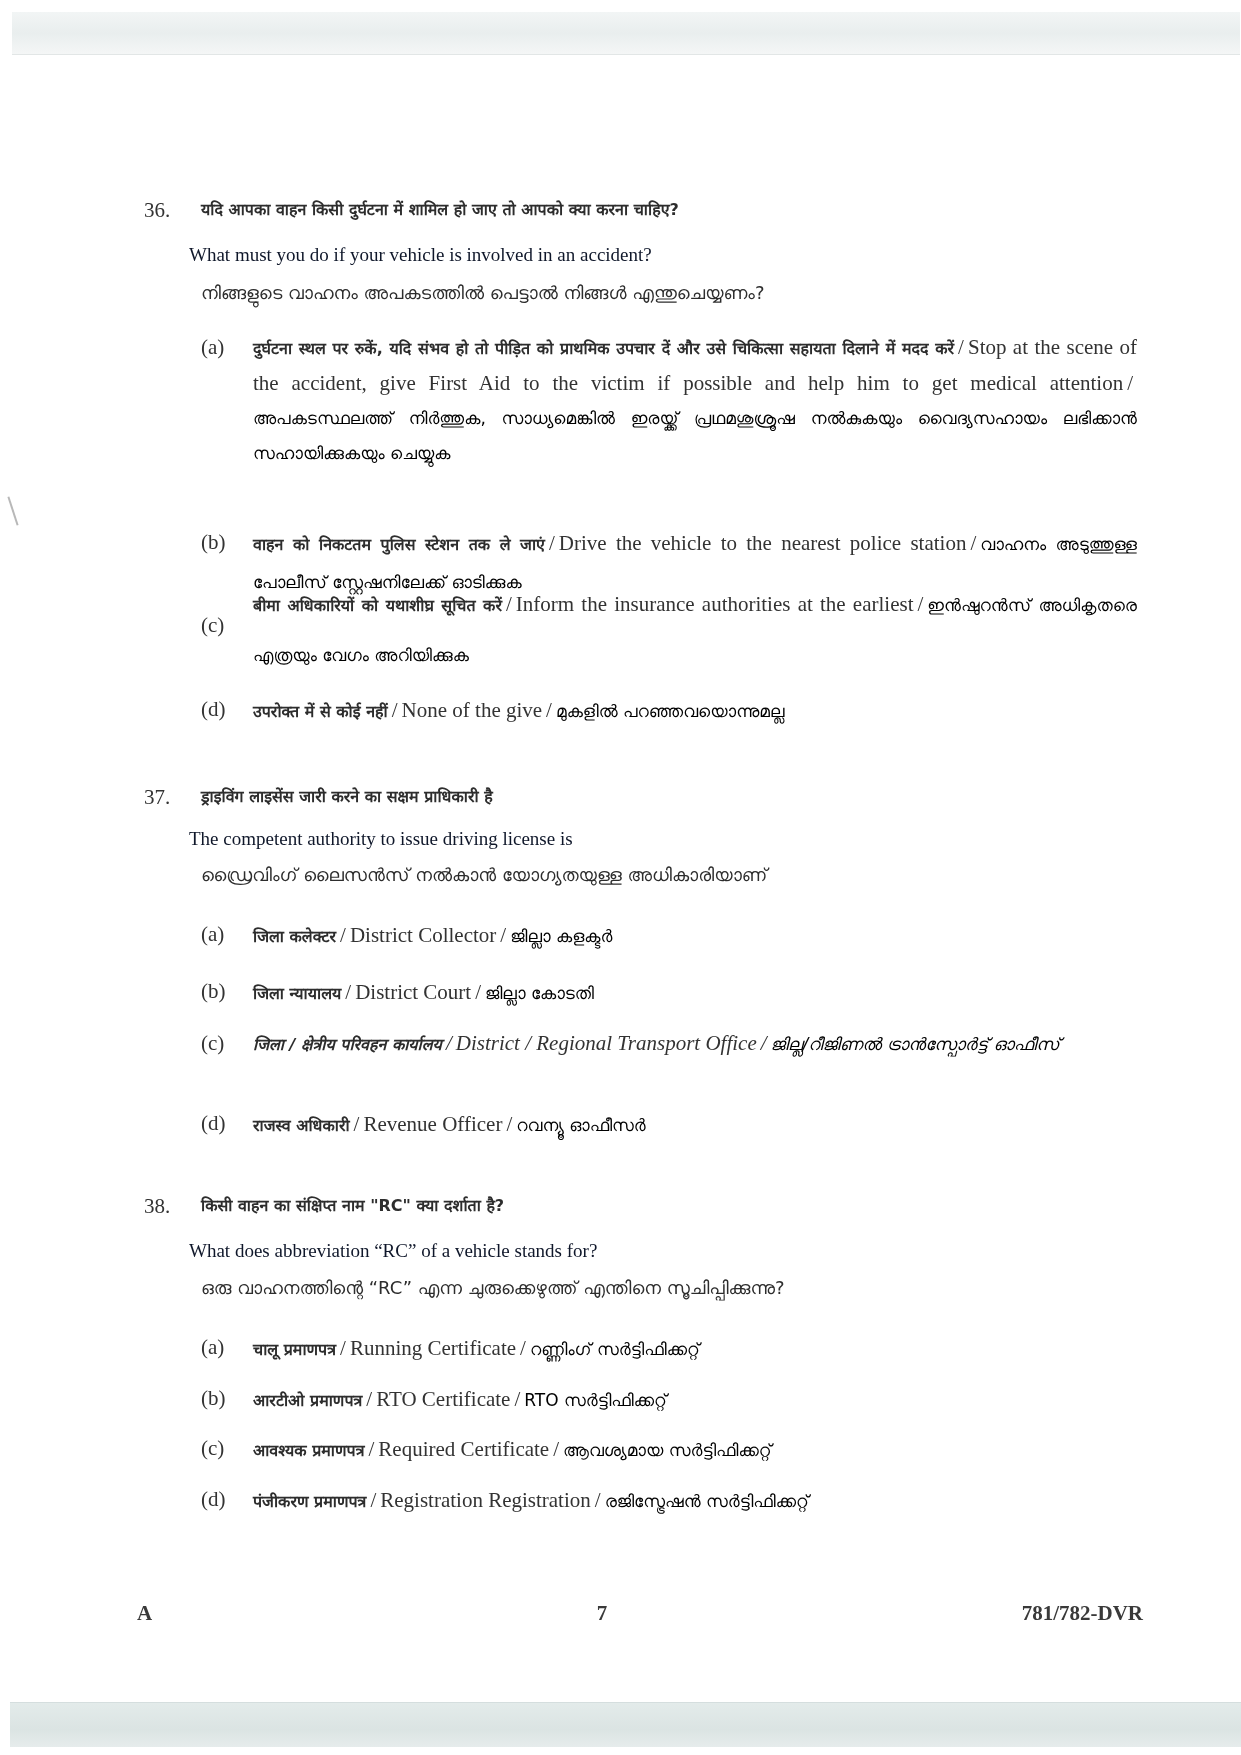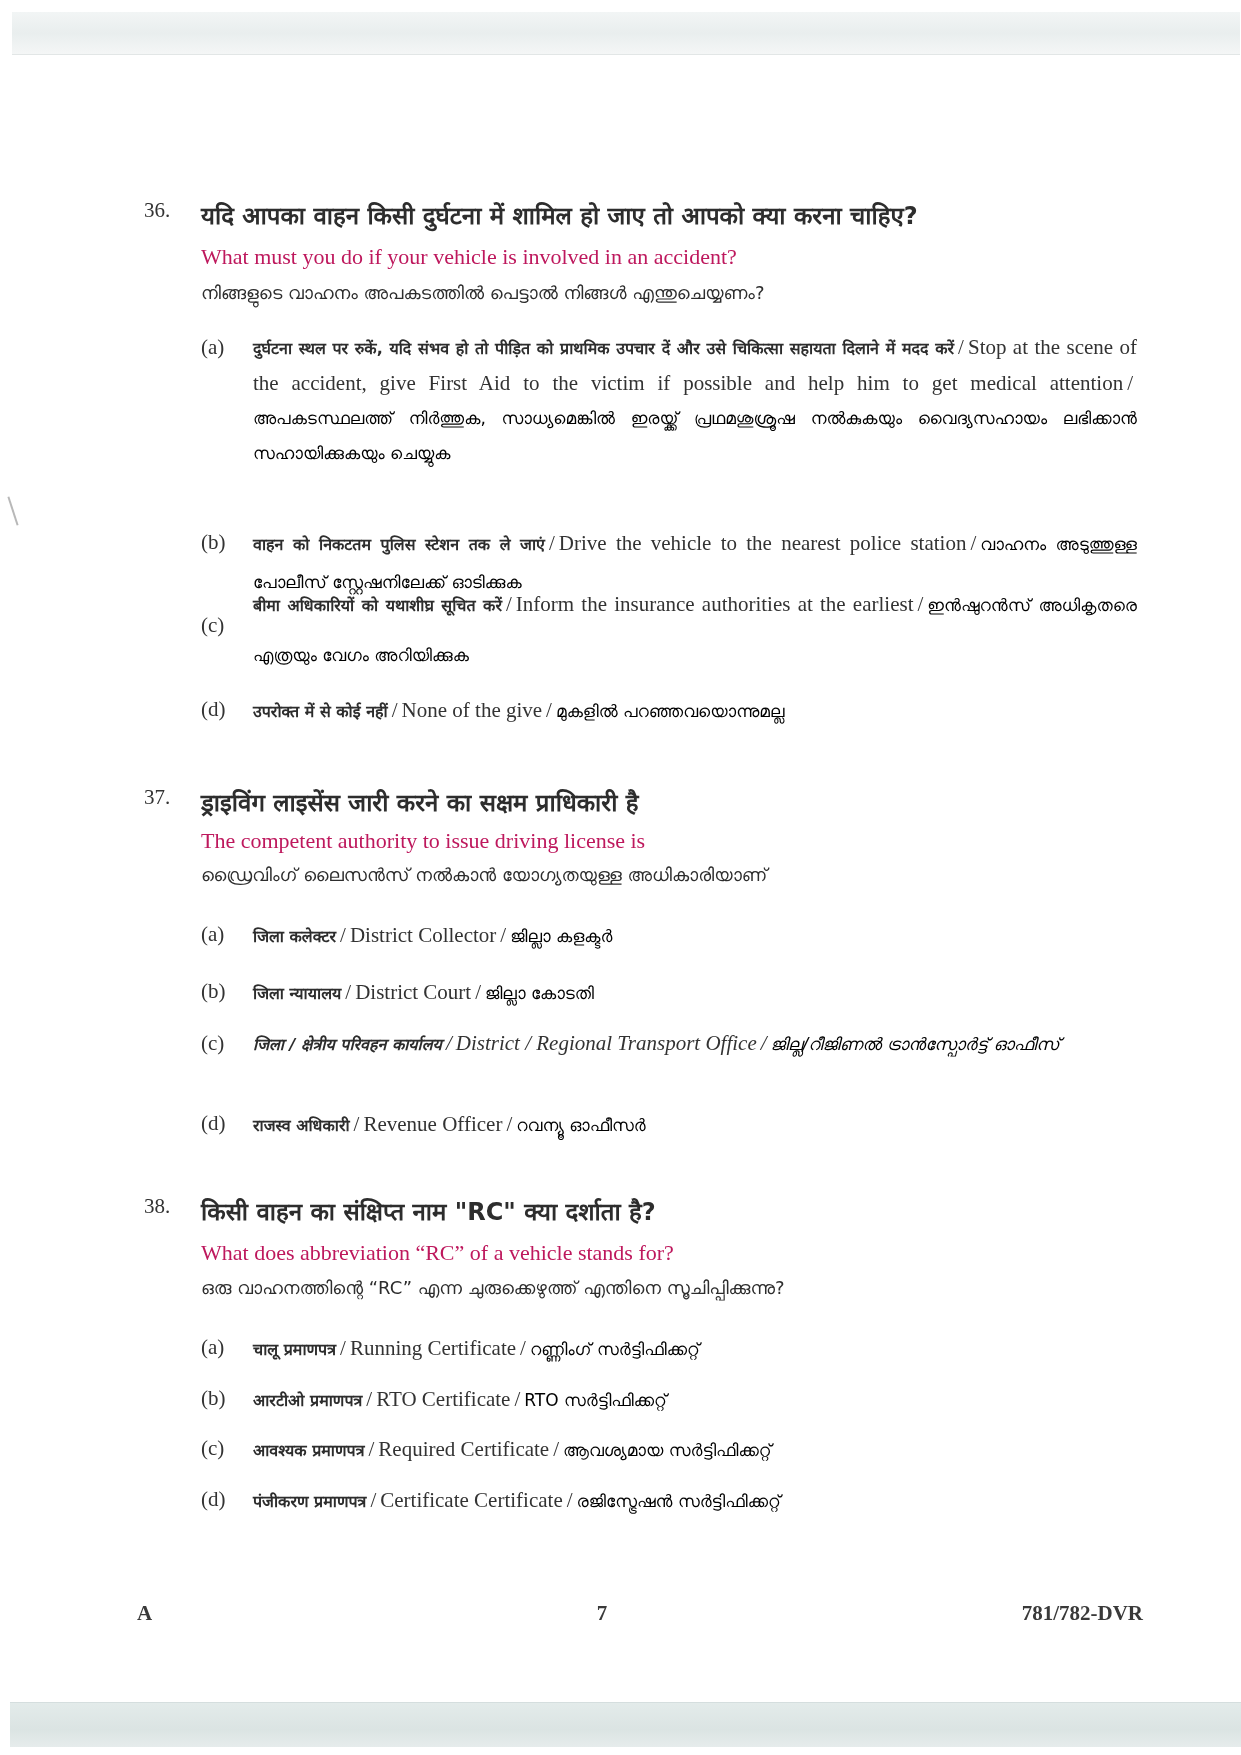--- a/index.html
+++ b/index.html
@@ -21,24 +21,24 @@
     .margin-mark {
       position: absolute; left: 12px; top: 496px; width: 2px; height: 30px;
       background: #9a9a9a; transform: rotate(-18deg); opacity: .7;
     }
     .question { position: absolute; left: 0; width: 1241px; }
     .q-num {
       position: absolute; left: 144px; font-size: 21px; color: #333;
     }
     .q-hindi {
       position: absolute; left: 201px; font-family: "DejaVu Sans", sans-serif;
-      font-size: 24px; font-weight: bold; color: #2d2d2d; white-space: nowrap;
+      font-size: 16px; font-weight: bold; color: #2d2d2d; white-space: nowrap;
     }
     .q-eng {
-      position: absolute; left: 201px; font-size: 22px; color: #be185d; white-space: nowrap;
+      position: absolute; left: 189px; font-size: 19px; color: #0f172a; white-space: nowrap;
     }
     .q-mal {
       position: absolute; left: 201px; font-family: "DejaVu Sans", sans-serif;
       font-size: 18px; color: #2d2d2d; white-space: nowrap;
     }
     .opt { position: absolute; left: 0; width: 1241px; }
     .opt-label {
       position: absolute; left: 201px; font-size: 21px; color: #333;
     }
     .opt-text {
@@ -154,21 +154,21 @@
 <div class="opt">
   <span class="opt-label" style="top:1436px">(c)</span>
   <div class="opt-text" style="top:1431px;">
     <span class="hi">आवश्यक प्रमाणपत्र</span><span class="sep">/</span><span class="en">Required Certificate</span><span class="sep">/</span><span class="ml">ആവശ്യമായ സർട്ടിഫിക്കറ്റ്</span>
   </div>
 </div>
 
 <div class="opt">
   <span class="opt-label" style="top:1487px">(d)</span>
   <div class="opt-text" style="top:1482px;">
-    <span class="hi">पंजीकरण प्रमाणपत्र</span><span class="sep">/</span><span class="en">Certificate Certificate</span><span class="sep">/</span><span class="ml">രജിസ്ട്രേഷൻ സർട്ടിഫിക്കറ്റ്</span>
+    <span class="hi">पंजीकरण प्रमाणपत्र</span><span class="sep">/</span><span class="en">Registration Registration</span><span class="sep">/</span><span class="ml">രജിസ്ട്രേഷൻ സർട്ടിഫിക്കറ്റ്</span>
   </div>
 </div>
 
 <span class="footer-item" style="left:137px">A</span>
 <span class="footer-item" style="left:402px; width:400px; text-align:center;">7</span>
 <span class="footer-item" style="left:880px; width:263px; text-align:right;">781/782-DVR</span>
 
 <div class="scan-band-bottom"></div>
 
 </body></html>

